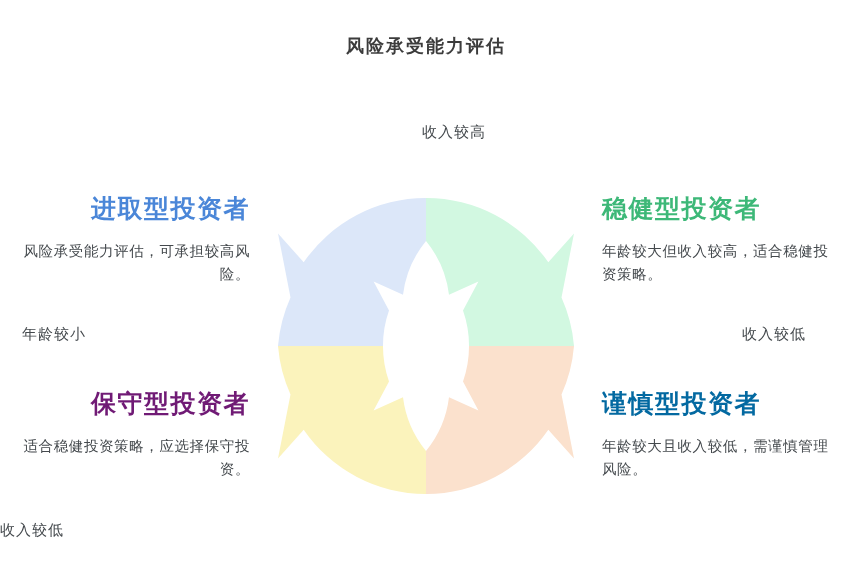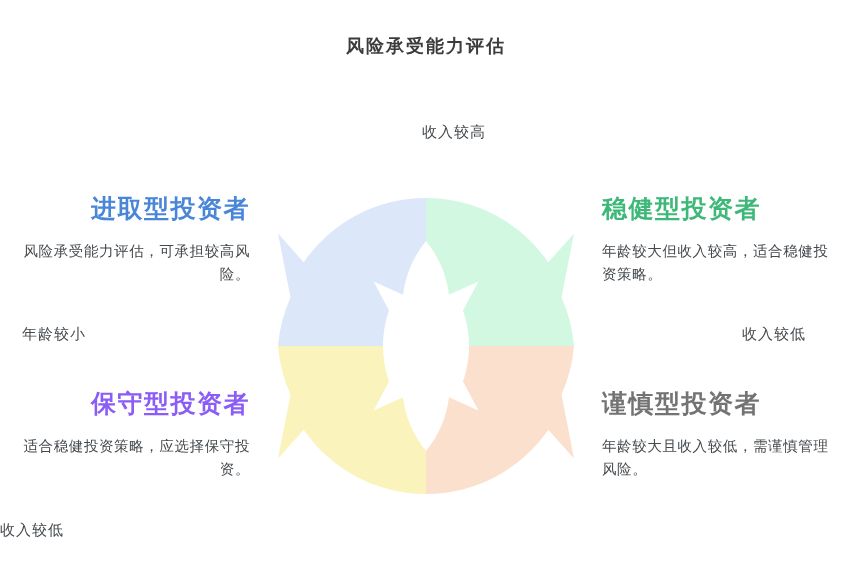--- a/index.html
+++ b/index.html
@@ -159,22 +159,22 @@
     <div class="quad-title c-blue" style="color: rgb(74, 134, 216);">进取型投资者</div>
     <div class="quad-desc">风险承受能力评估，可承担较高风险。</div>
   </div>
 
   <div class="quad quad-right quad-top">
     <div class="quad-title c-green" style="color: rgb(61, 184, 120);">稳健型投资者</div>
     <div class="quad-desc">年龄较大但收入较高，适合稳健投资策略。</div>
   </div>
 
   <div class="quad quad-left quad-bottom">
-    <div class="quad-title c-gold" style="color: #8b5cf6;">保守型投资者</div>
+    <div class="quad-title c-gold" style="color: #701a75;">保守型投资者</div>
     <div class="quad-desc">适合稳健投资策略，应选择保守投资。</div>
   </div>
 
   <div class="quad quad-right quad-bottom">
-    <div class="quad-title c-orange" style="color: #737373;">谨慎型投资者</div>
+    <div class="quad-title c-orange" style="color: #0369a1;">谨慎型投资者</div>
     <div class="quad-desc">年龄较大且收入较低，需谨慎管理风险。</div>
   </div>
 
 </div>
 
 </body></html>

